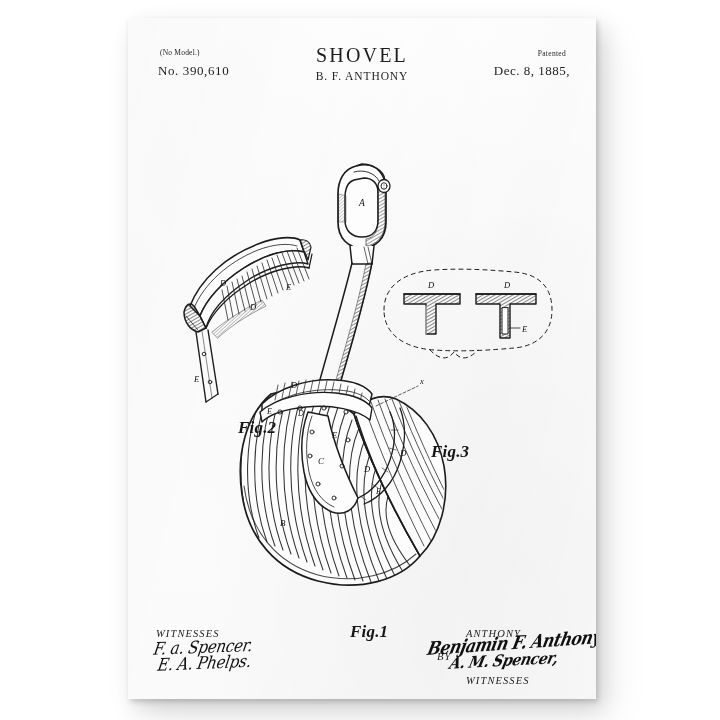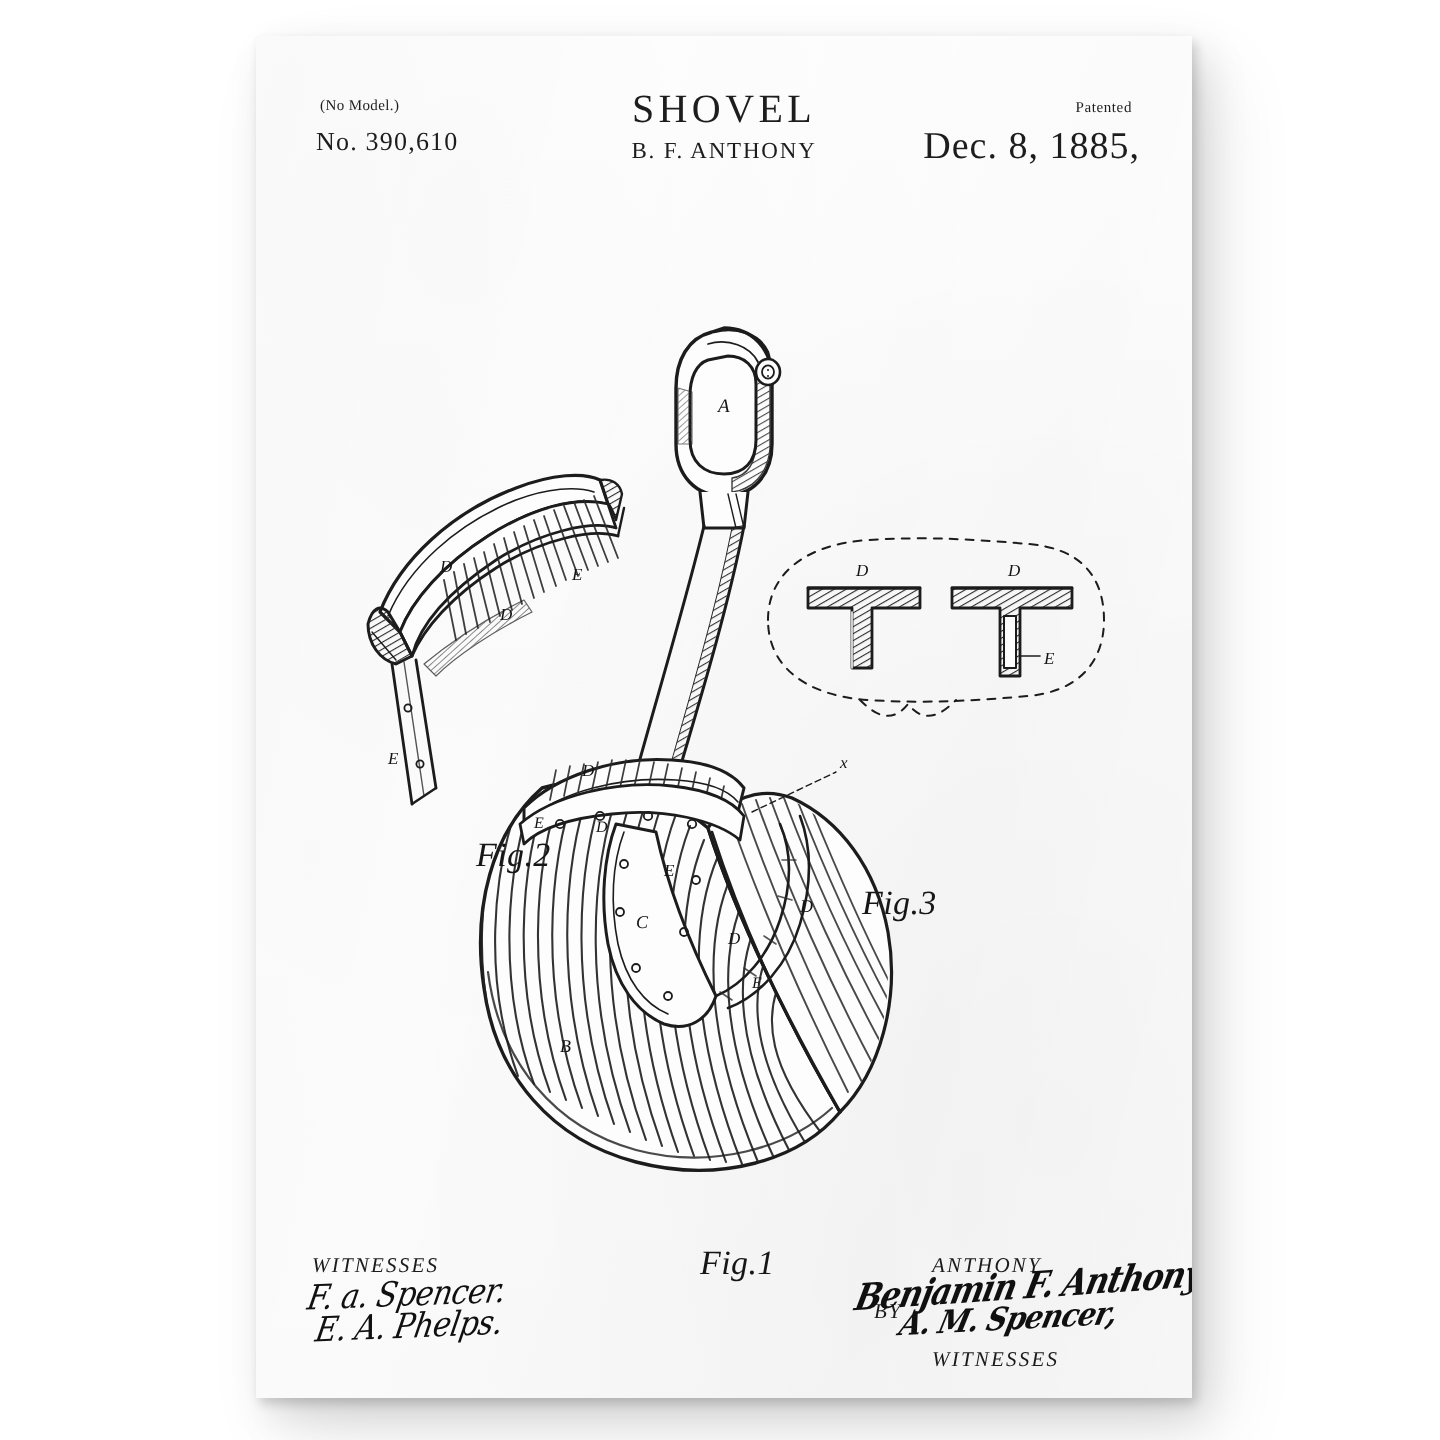--- a/index.html
+++ b/index.html
@@ -78,39 +78,39 @@
     letter-spacing: 0.9px;
   }
   #hdr-patented {
     right: 30px; top: 31px;
     font-size: 7.5px;
     letter-spacing: 0.3px;
     text-align: right;
   }
   #hdr-date {
     right: 26px; top: 45px;
-    font-size: 19px;
+    font-size: 13px;
     letter-spacing: 0.5px;
     text-align: left;
   }
 
   
   #drawing-area {
     position: absolute;
     left: 0; top: 76px;
     width: 468px;
     height: 505px;
   }
   #drawing-svg { display: block; }
 
   
   .fig-caption {
     position: absolute;
     font-family: "Liberation Serif", serif;
-    font-weight: normal;
+    font-weight: bold;
     font-style: italic;
     font-size: 17px;
     color: #161616;
     letter-spacing: 0.2px;
   }
   #fig1-caption { left: 222px; top: 528px; }
   #fig2-caption { left: 110px; top: 324px; }
   #fig3-caption { left: 303px; top: 348px; }
 
   

